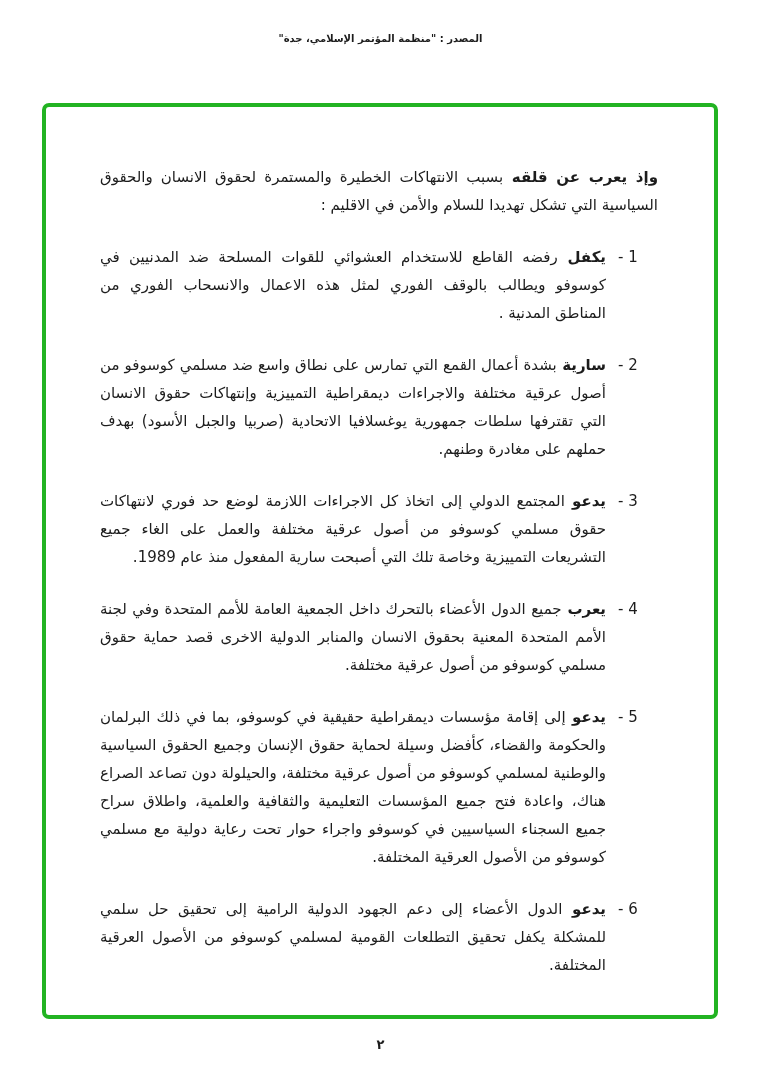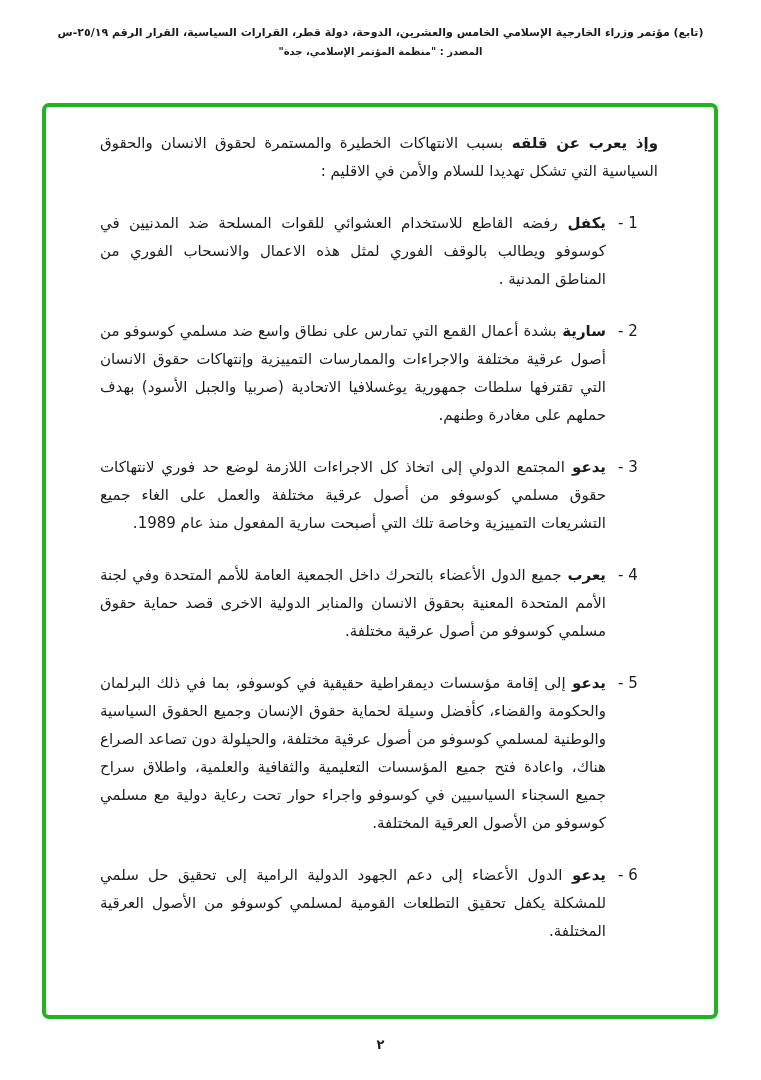--- a/index.html
+++ b/index.html
@@ -41,21 +41,21 @@
     top: 103px;
     width: 676px;
     height: 916px;
     border: 4px solid var(--frame-green, #22b322);
     border-radius: 7px;
     box-sizing: border-box;
     background: #ffffff;
   }
   .content {
     direction: rtl;
-    padding: 22px 56px 0 54px;
+    padding: 56px 56px 0 54px;
     font-size: 15px;
     line-height: 28px;
     text-align: justify;
     text-justify: inter-word;
   }
   .intro {
     margin: 0 0 24px 0;
   }
   .lead {
     font-weight: bold;
@@ -91,37 +91,36 @@
     font-weight: bold;
     direction: rtl;
   }
 </style>
 </head>
 <body>
 
 <div class="page">
 
   <div class="doc-header">
-    <div class="line1">(تابع) مؤتمر وزراء الخارجية الإسلامي الخامس والعشرين، الدوحة، دولة قطر، القرارات السياسية، القرار الرقم ٢٥/١٩-س</div>
     <div class="line2">المصدر : "منظمة المؤتمر الإسلامي، جدة"</div>
   </div>
 
   <div class="green-box">
     <div class="content">
 
       <p class="intro"><span class="lead">وإذ يعرب عن قلقه</span><span>بسبب الانتهاكات الخطيرة والمستمرة لحقوق الانسان والحقوق السياسية التي تشكل تهديدا للسلام والأمن في الاقليم :</span></p>
 
       <div class="item">
         <div class="item-number">1 -</div>
         <div class="item-body"><span class="lead">يكفل</span><span>رفضه القاطع للاستخدام العشوائي للقوات المسلحة ضد المدنيين في كوسوفو ويطالب بالوقف الفوري لمثل هذه الاعمال والانسحاب الفوري من المناطق المدنية .</span></div>
       </div>
 
       <div class="item">
         <div class="item-number">2 -</div>
-        <div class="item-body"><span class="lead">سارية</span><span>بشدة أعمال القمع التي تمارس على نطاق واسع ضد مسلمي كوسوفو من أصول عرقية مختلفة والاجراءات والممارسات التمييزية وإنتهاكات حقوق الانسان التي تقترفها سلطات جمهورية يوغسلافيا الاتحادية (صربيا والجبل الأسود) بهدف حملهم على مغادرة وطنهم.</span></div>
+        <div class="item-body"><span class="lead">سارية</span><span>بشدة أعمال القمع التي تمارس على نطاق واسع ضد مسلمي كوسوفو من أصول عرقية مختلفة والاجراءات ديمقراطية التمييزية وإنتهاكات حقوق الانسان التي تقترفها سلطات جمهورية يوغسلافيا الاتحادية (صربيا والجبل الأسود) بهدف حملهم على مغادرة وطنهم.</span></div>
       </div>
 
       <div class="item">
         <div class="item-number">3 -</div>
         <div class="item-body"><span class="lead">يدعو</span><span>المجتمع الدولي إلى اتخاذ كل الاجراءات اللازمة لوضع حد فوري لانتهاكات حقوق مسلمي كوسوفو من أصول عرقية مختلفة والعمل على الغاء جميع التشريعات التمييزية وخاصة تلك التي أصبحت سارية المفعول منذ عام 1989.</span></div>
       </div>
 
       <div class="item">
         <div class="item-number">4 -</div>
         <div class="item-body"><span class="lead">يعرب</span><span>جميع الدول الأعضاء بالتحرك داخل الجمعية العامة للأمم المتحدة وفي لجنة الأمم المتحدة المعنية بحقوق الانسان والمنابر الدولية الاخرى قصد حماية حقوق مسلمي كوسوفو من أصول عرقية مختلفة.</span></div>

